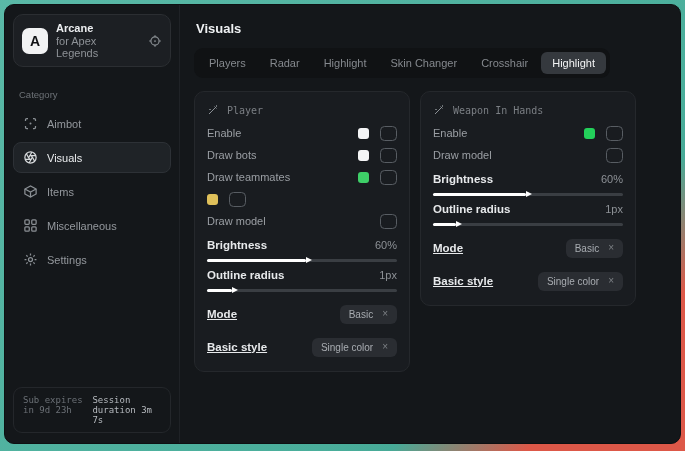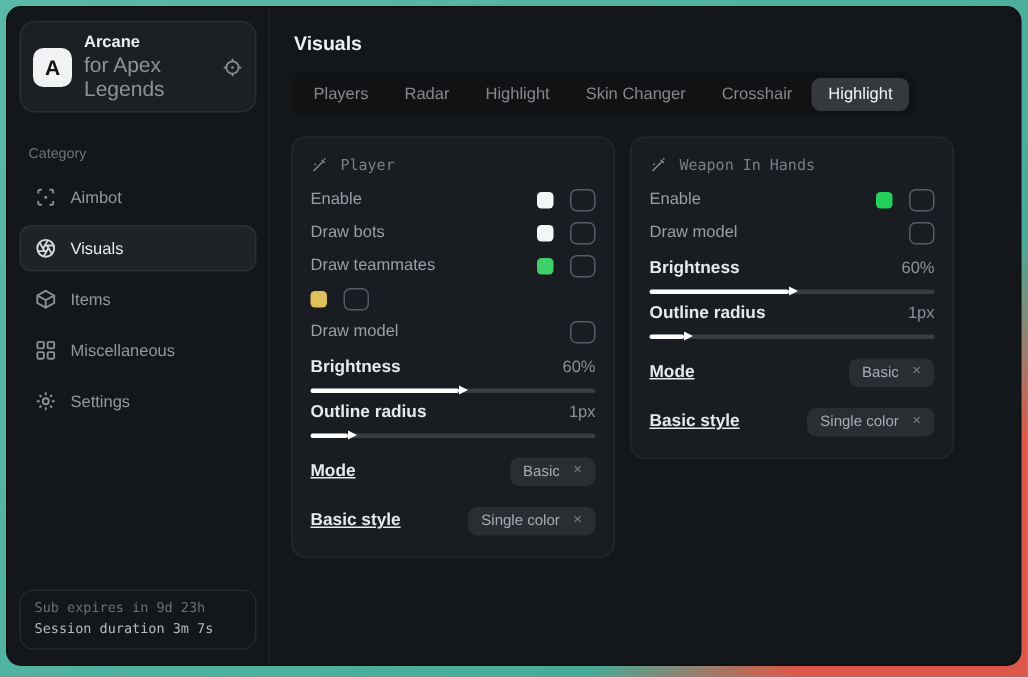--- a/index.html
+++ b/index.html
@@ -13,29 +13,29 @@
     position:absolute; left:4px; top:4px; right:4px; bottom:7px;
     background:#14171a; border-radius:10px; display:flex; overflow:hidden;
     border:1px solid #0e1012;
   }
   
   .sidebar { width:175px; border-right:1px solid #1f2226; display:flex; flex-direction:column; padding:9px 8px 10px; }
   .app-card { background:#1c1f23; border:1px solid #2b2e32; border-radius:10px; display:flex; align-items:center; gap:8px; padding:7px 8px; }
   .logo { width:26px; height:26px; background:#f1f2f3; border-radius:7px; color:#101214; font-weight:700; font-size:14px; display:flex; align-items:center; justify-content:center; }
   .app-names { flex:1; display:flex; flex-direction:column; gap:1px; }
   .app-title { font-size:11px; font-weight:700; color:#eceef0; }
-  .app-sub { font-size:14px; color:#8e9297; }
+  .app-sub { font-size:11px; color:#8e9297; }
   .icon { display:inline-flex; align-items:center; justify-content:center; color:#8b9095; }
   .category { margin:22px 6px 4px; font-size:9.5px; color:#6d7277; }
   .nav { display:flex; flex-direction:column; gap:3px; margin-top:4px; }
   .nav-item { display:flex; align-items:center; gap:9px; padding:7px 9px; border-radius:8px; border:1px solid transparent; color:#94989d; font-size:11px; cursor:default; }
   .nav-item.selected { background:#1f2327; border-color:#2d3136; color:#e9ebed; }
   .nav-item.selected .icon { color:#d6d9db; }
   .sidebar-spacer { flex:1; }
-  .status-card { border:1px solid #24272b; border-radius:9px; padding:7px 9px; display:flex; flex-direction:column; gap:4px; font-family:"DejaVu Sans Mono", monospace; font-size:9px; }
+  .status-card { border:1px solid #24272b; border-radius:9px; padding:7px 9px; display:flex; gap:4px; font-family:"DejaVu Sans Mono", monospace; font-size:9px; }
   .status-line1 { color:#6b7076; }
   .status-line2 { color:#b6babf; }
   
   .main { flex:1; padding:10px 14px 12px; display:flex; flex-direction:column; }
   .page-title { font-size:13px; font-weight:700; color:#eef0f2; margin:6px 0 12px 2px; }
   .tabs { display:flex; gap:2px; background:#101214; border-radius:9px; padding:4px; align-self:flex-start; }
   .tab { font-size:11px; color:#85898e; padding:5px 11px; border-radius:6px; cursor:default; }
   .tab.selected { background:#35393e; color:#f3f4f5; }
   .panels { display:flex; gap:10px; margin-top:13px; align-items:flex-start; }
   .panel { width:216px; background:#191c20; border:1px solid #25282c; border-radius:10px; padding:10px 12px 13px; }

